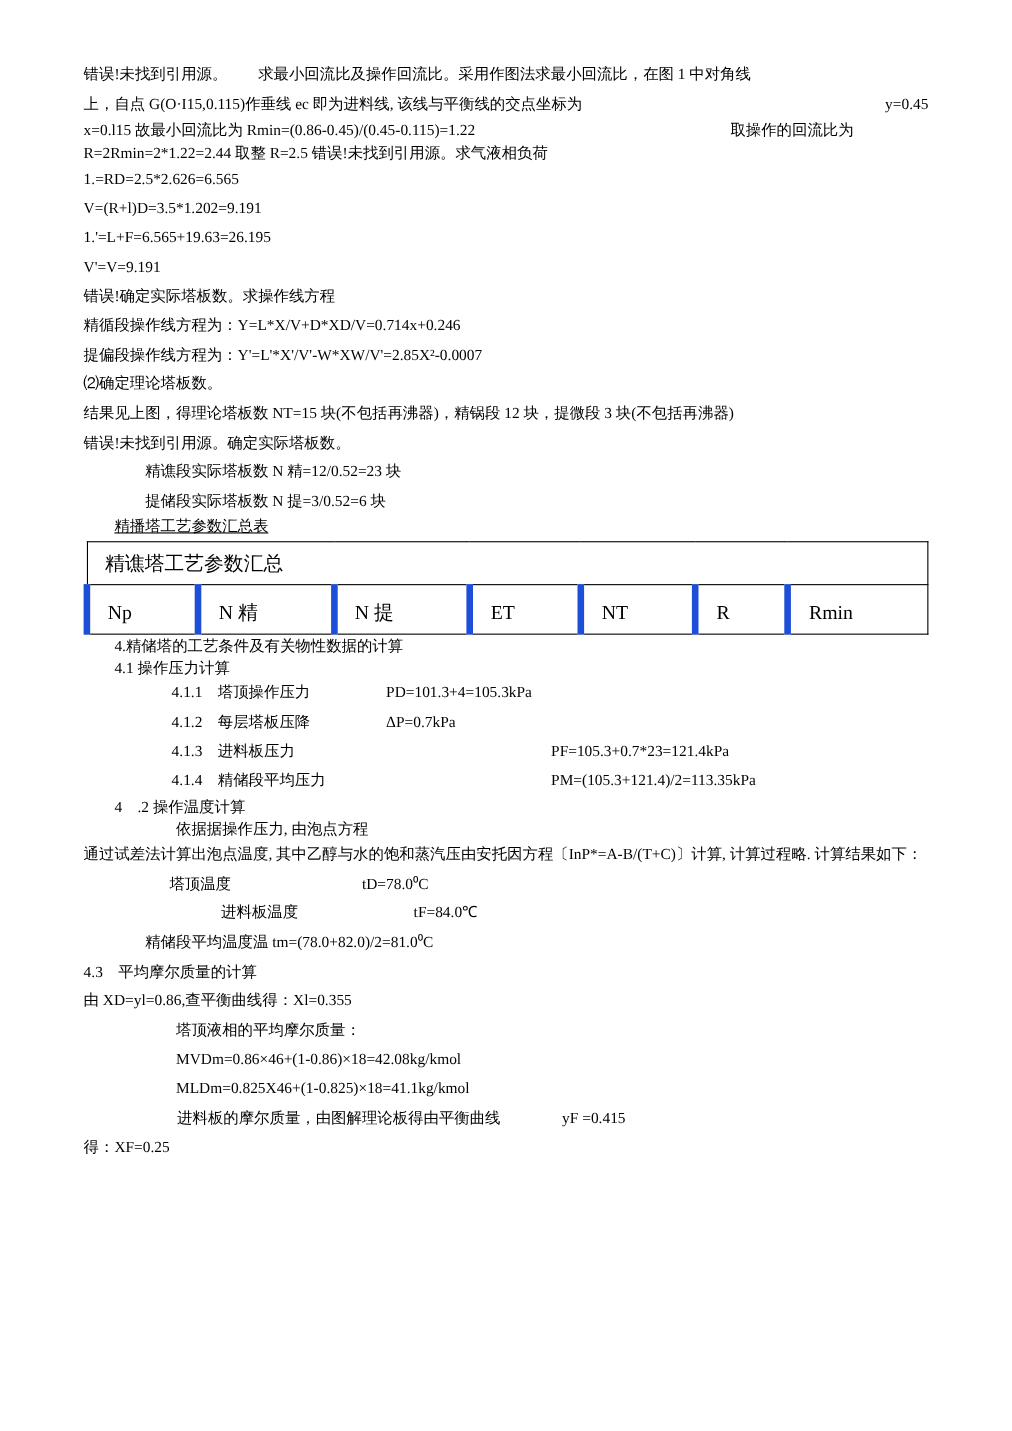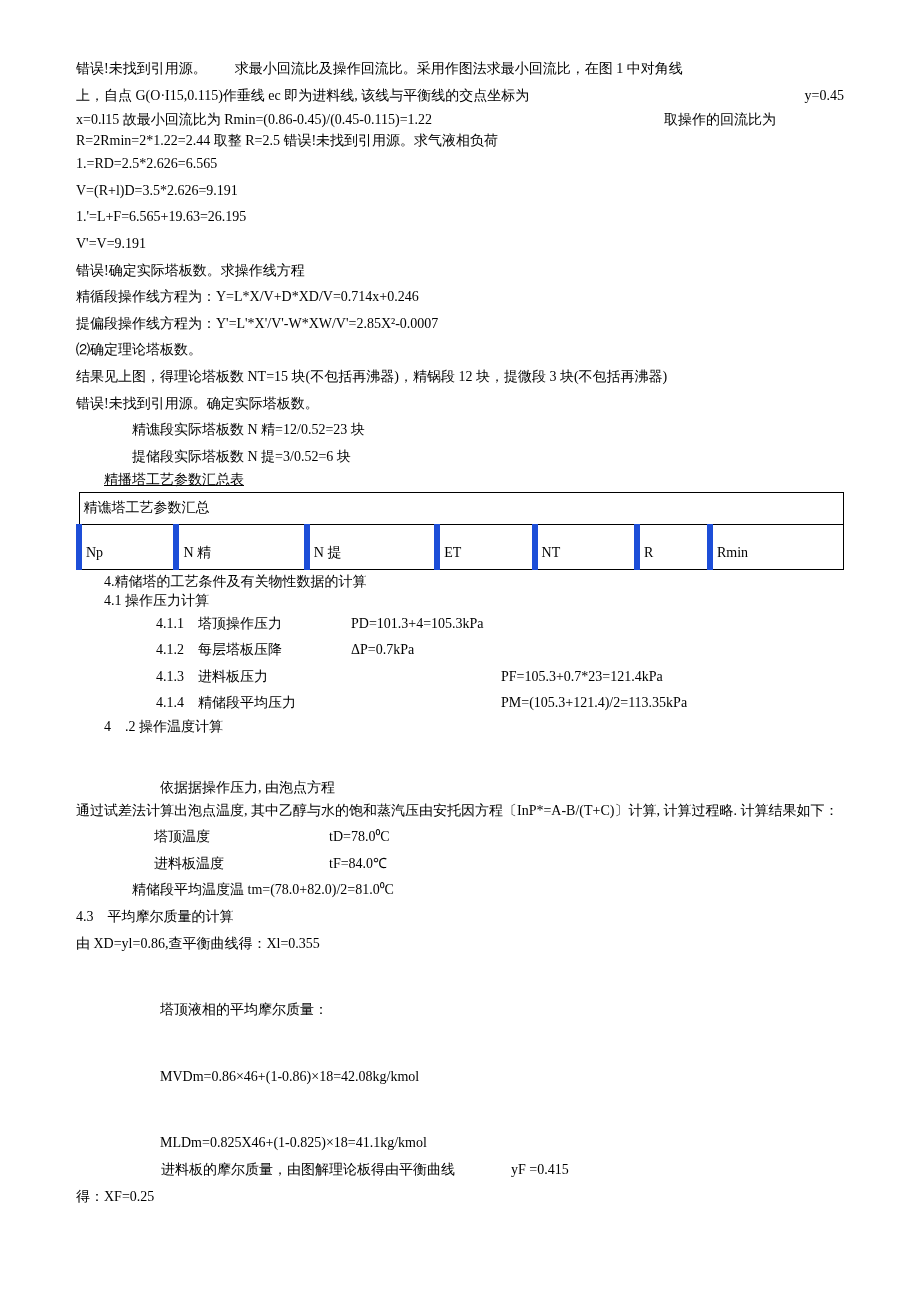--- a/index.html
+++ b/index.html
@@ -12,31 +12,31 @@
       box-sizing: border-box;
       color: #000;
       background: #fff;
     }
     p {
       margin: 0;
       text-align: justify;
     }
     .indent-1 { padding-left: 2em; }
     .indent-2 { padding-left: 4em; }
-    .indent-3 { padding-left: 6em; margin-top: 40px; }
+    .indent-3 { padding-left: 6em; }
     table {
       border-collapse: collapse;
       width: 100%;
       margin: 2px 0;
     }
     table td {
       border: 1px solid #000;
-      padding: 2px 4px;
+      padding: 2px 16px;
       text-align: left;
-      font-size: 14px;
+      font-size: 18px;
     }
     .title-row td {
       border-top: 1px solid #000;
       border-left: 1px solid #000;
       border-right: 1px solid #000;
       border-bottom: 1px solid #000;
     }
     .spacer-row td {
       border-left: 6px solid #1d4ed8;
       border-right: 1px solid #000;
@@ -64,21 +64,21 @@
 </p>
 
 <p class="flex-line" style="line-height:1.5;gap:12px;">
   <span style="width:430px;">x=0.l15 故最小回流比为 Rmin=(0.86-0.45)/(0.45-0.115)=1.22</span>
   <span style="flex:1;"></span>
   <span style="width:180px;">取操作的回流比为</span>
 </p>
 
 <p style="line-height:1.5;">R=2Rmin=2*1.22=2.44 取整 R=2.5 错误!未找到引用源。求气液相负荷</p>
 <p>1.=RD=2.5*2.626=6.565</p>
-<p>V=(R+l)D=3.5*2.626=9.191</p>
+<p>V=(R+l)D=3.5*1.202=9.191</p>
 <p>1.'=L+F=6.565+19.63=26.195</p>
 <p>V'=V=9.191</p>
 <p>错误!确定实际塔板数。求操作线方程</p>
 <p>精循段操作线方程为：Y=L*X/V+D*XD/V=0.714x+0.246</p>
 <p>提偏段操作线方程为：Y'=L'*X'/V'-W*XW/V'=2.85X²-0.0007</p>
 <p>⑵确定理论塔板数。</p>
 <p>结果见上图，得理论塔板数 NT=15 块(不包括再沸器)，精锅段 12 块，提微段 3 块(不包括再沸器)</p>
 <p>错误!未找到引用源。确定实际塔板数。</p>
 <p class="indent-2">精谯段实际塔板数 N 精=12/0.52=23 块</p>
 <p class="indent-2">提储段实际塔板数 N 提=3/0.52=6 块</p>
@@ -129,21 +129,21 @@
 <p class="indent-3" style="line-height:1.5;">依据据操作压力, 由泡点方程</p>
 <p>通过试差法计算出泡点温度, 其中乙醇与水的饱和蒸汽压由安托因方程〔InP*=A-B/(T+C)〕计算, 计算过程略. 计算结果如下：</p>
 
 <p class="flex-line">
   <span style="width:78px;"></span>
   <span style="width:175px;">塔顶温度</span>
   <span>tD=78.0⁰C</span>
 </p>
 <p class="flex-line">
   <span style="width:78px;"></span>
-  <span style="width:175px;">进料板温度</span>
+  <span style="width:175px;margin-left:47px;">进料板温度</span>
   <span>tF=84.0℃</span>
 </p>
 <p class="indent-2">精储段平均温度温 tm=(78.0+82.0)/2=81.0⁰C</p>
 
 <p>4.3　平均摩尔质量的计算</p>
 <p>由 XD=yl=0.86,查平衡曲线得：Xl=0.355</p>
 <p class="indent-3">塔顶液相的平均摩尔质量：</p>
 <p class="indent-3">MVDm=0.86×46+(1-0.86)×18=42.08kg/kmol</p>
 <p class="indent-3">MLDm=0.825X46+(1-0.825)×18=41.1kg/kmol</p>
 

